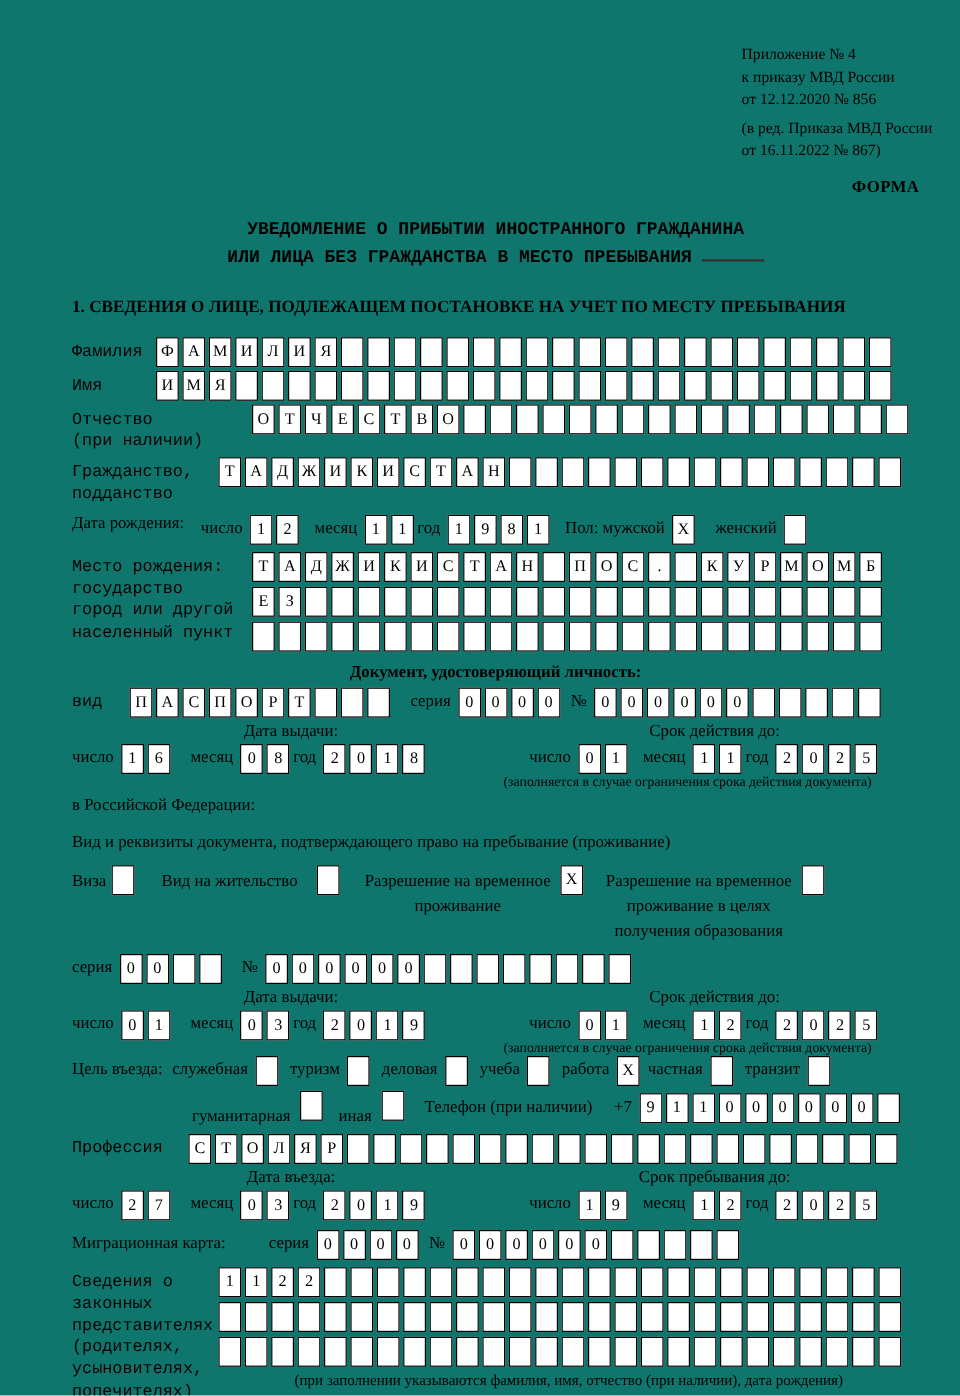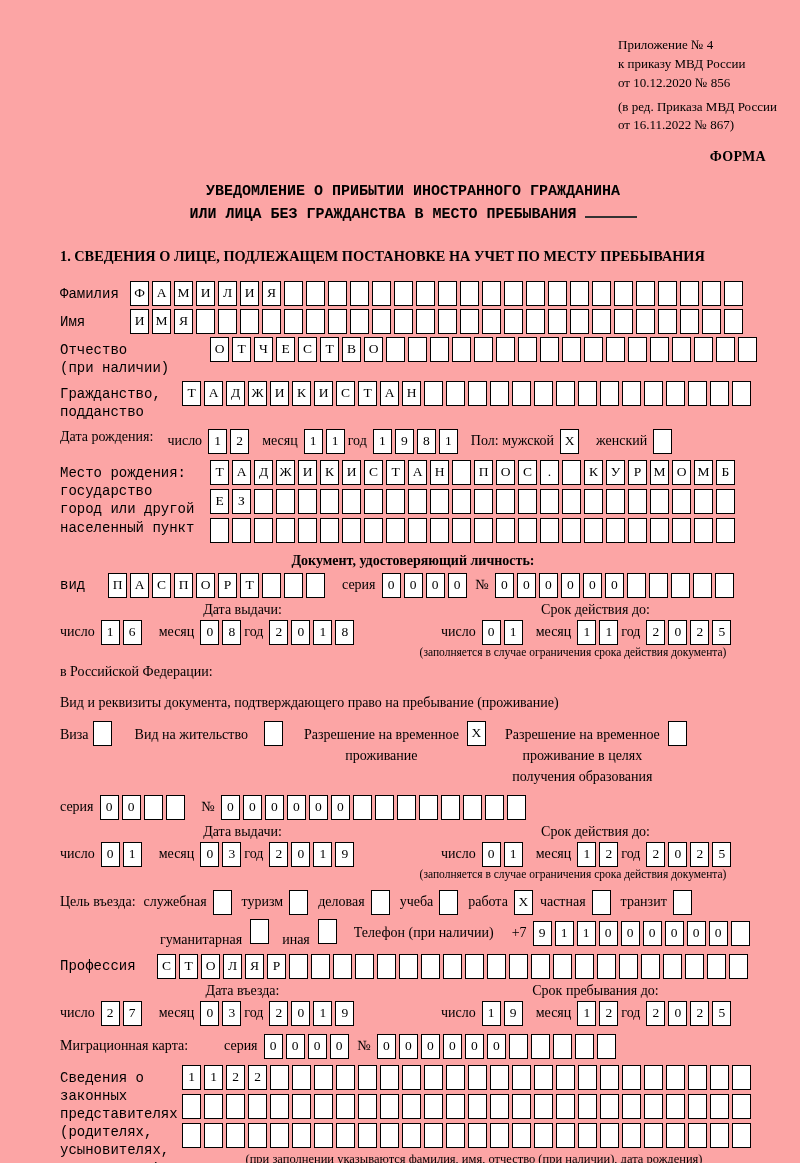--- a/index.html
+++ b/index.html
@@ -1,18 +1,18 @@
 <!DOCTYPE html>
 <html><head>
 <meta charset="utf-8">
 <style>
   * { box-sizing: border-box; }
   html, body { margin: 0; padding: 0; background: #ffffff; }
   .page {
-    width: 800px; height: 1163px; margin: 0 auto; background: #fca5a5; color: #000;
+    width: 800px; height: 1163px; margin: 0 auto; background: #0f766e; color: #000;
     font-family: "Liberation Serif", "DejaVu Serif", serif; font-size: 14px;
     padding: 36px 34px 20px 60px; position: relative; overflow: hidden;
   }
   
   .annex { margin-left: 558px; font-size: 13px; line-height: 1.45; }
   .annex div { white-space: nowrap; }
   .annex .note { margin-top: 5px; }
   .form-label { text-align: right; font-weight: bold; margin-top: 14px; font-size: 14px; letter-spacing: .3px; }
   
   .title { text-align: center; font-weight: bold; font-size: 15px; line-height: 1.5; margin-top: 16px; font-family: Liberation Mono, monospace; }
@@ -52,38 +52,38 @@
   .foot-right { display: flex; }
   .foot-right .fr-left { width: 320px; }
   .foot-right .fr-right { flex: 1; text-align: center; font-size: 11.5px; margin-top: 1px; }
   
   .cbrow { display: flex; align-items: flex-start; margin-top: 4px; }
   .cb-item { display: flex; align-items: flex-start; }
   .cb-item .cb-label { line-height: 1.5; padding-top: 3px; }
   .cb-item .cb-label.center { text-align: center; }
   .cb-box { margin-left: 8px; margin-top: 0; }
   
-  .purpose-row { display: flex; align-items: center; margin-top: 10px; flex-wrap: nowrap; }
+  .purpose-row { display: flex; align-items: center; flex-wrap: nowrap; }
   .purpose-row .p-item { display: inline-flex; align-items: center; margin-right: 7px; }
   .purpose-row .p-item .lbl { margin-right: 6px; }
   .second-line { margin-top: 4px; display: flex; align-items: center; }
   .indent100 { margin-left: 100px; }
   .rep-block { display: flex; margin-top: 6px; }
   .rep-note { text-align: center; font-size: 12.5px; margin-top: 4px; } .mt6 { margin-top: 6px; } .mt8 { margin-top: 8px; }
   .resline { line-height: 1.95; margin-top: 4px; }
 </style>
 </head>
 <body>
 
 <div class="page">
 
   <div class="annex">
     <div>Приложение № 4</div>
     <div>к приказу МВД России</div>
-    <div>от 10.12.2020 № 856</div>
+    <div>от 12.12.2020 № 856</div>
     <div class="note">(в ред. Приказа МВД России</div>
     <div>от 16.11.2022 № 867)</div>
   </div>
 
   <div class="form-label">ФОРМА</div>
 
   <div class="title">
     <div>УВЕДОМЛЕНИЕ О ПРИБЫТИИ ИНОСТРАННОГО ГРАЖДАНИНА</div>
     <div><span>ИЛИ ЛИЦА БЕЗ ГРАЖДАНСТВА В МЕСТО ПРЕБЫВАНИЯ</span><span class="blank-line"></span></div>
   </div>

